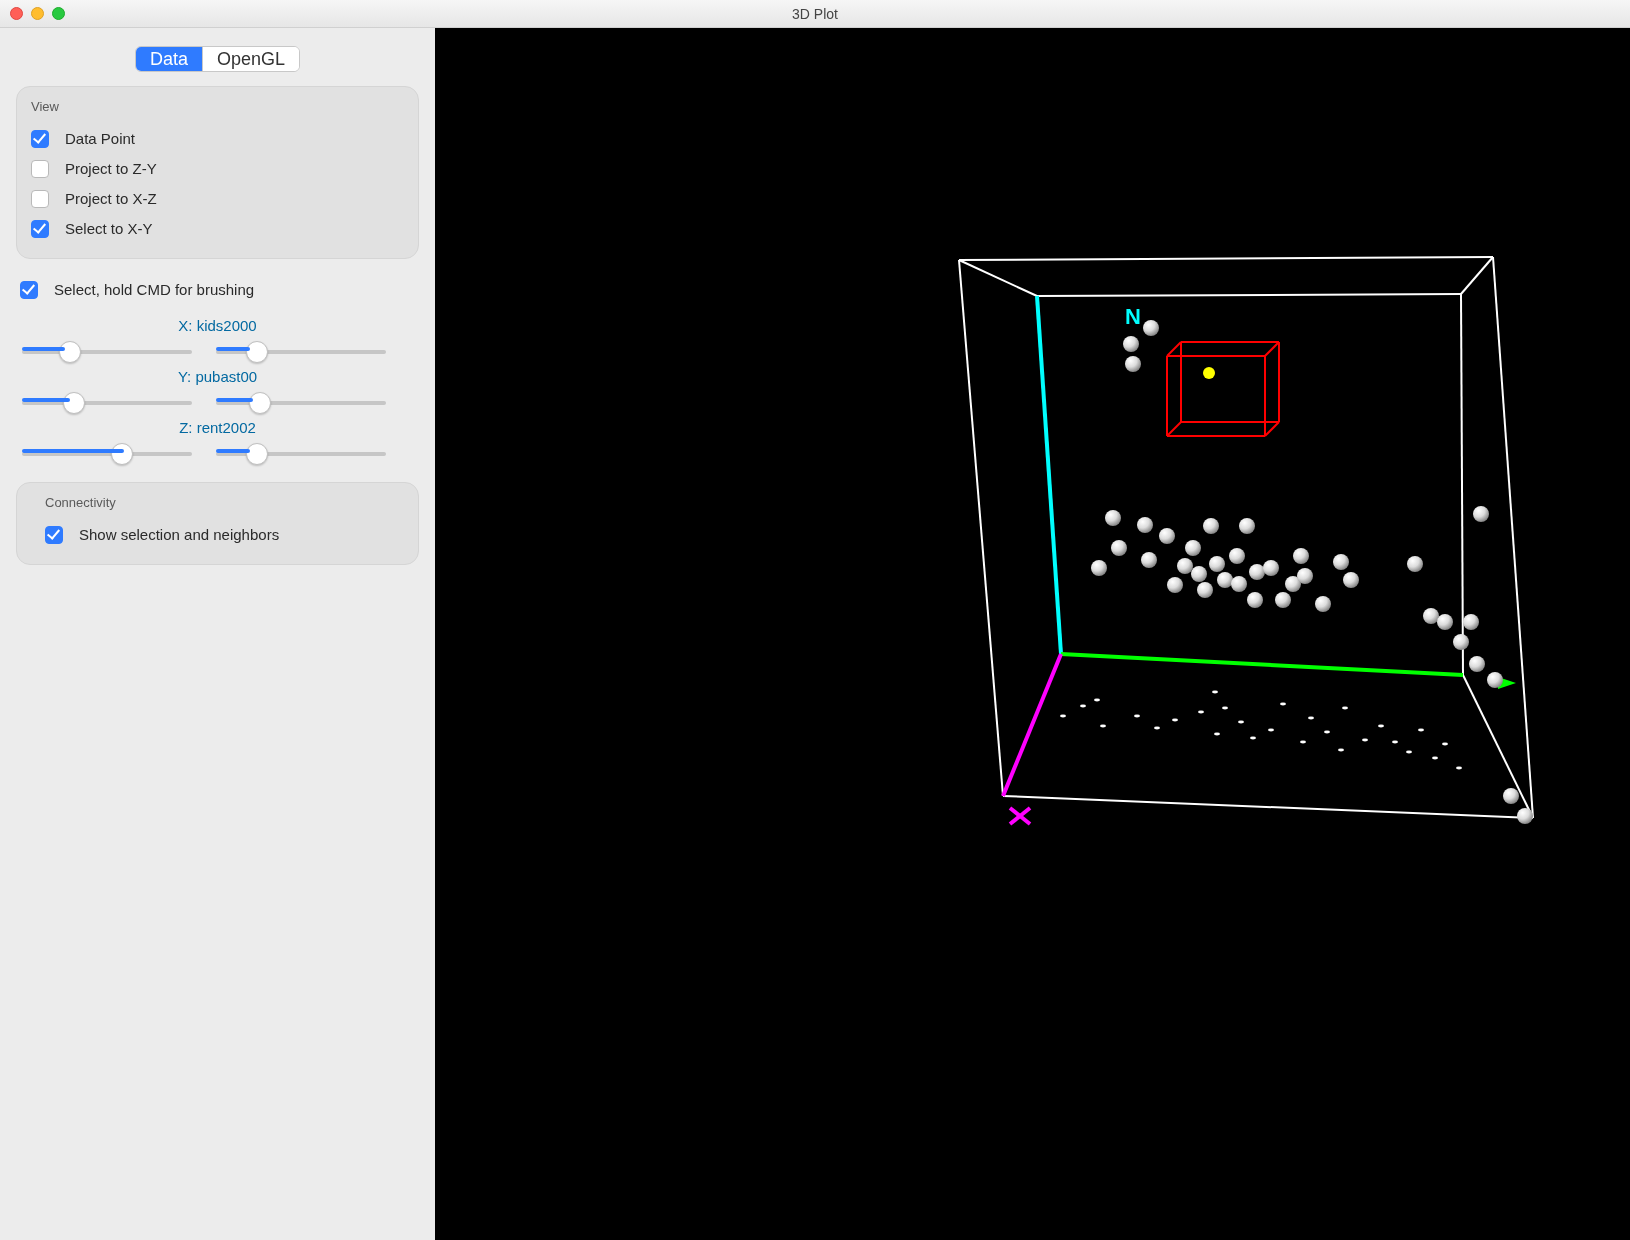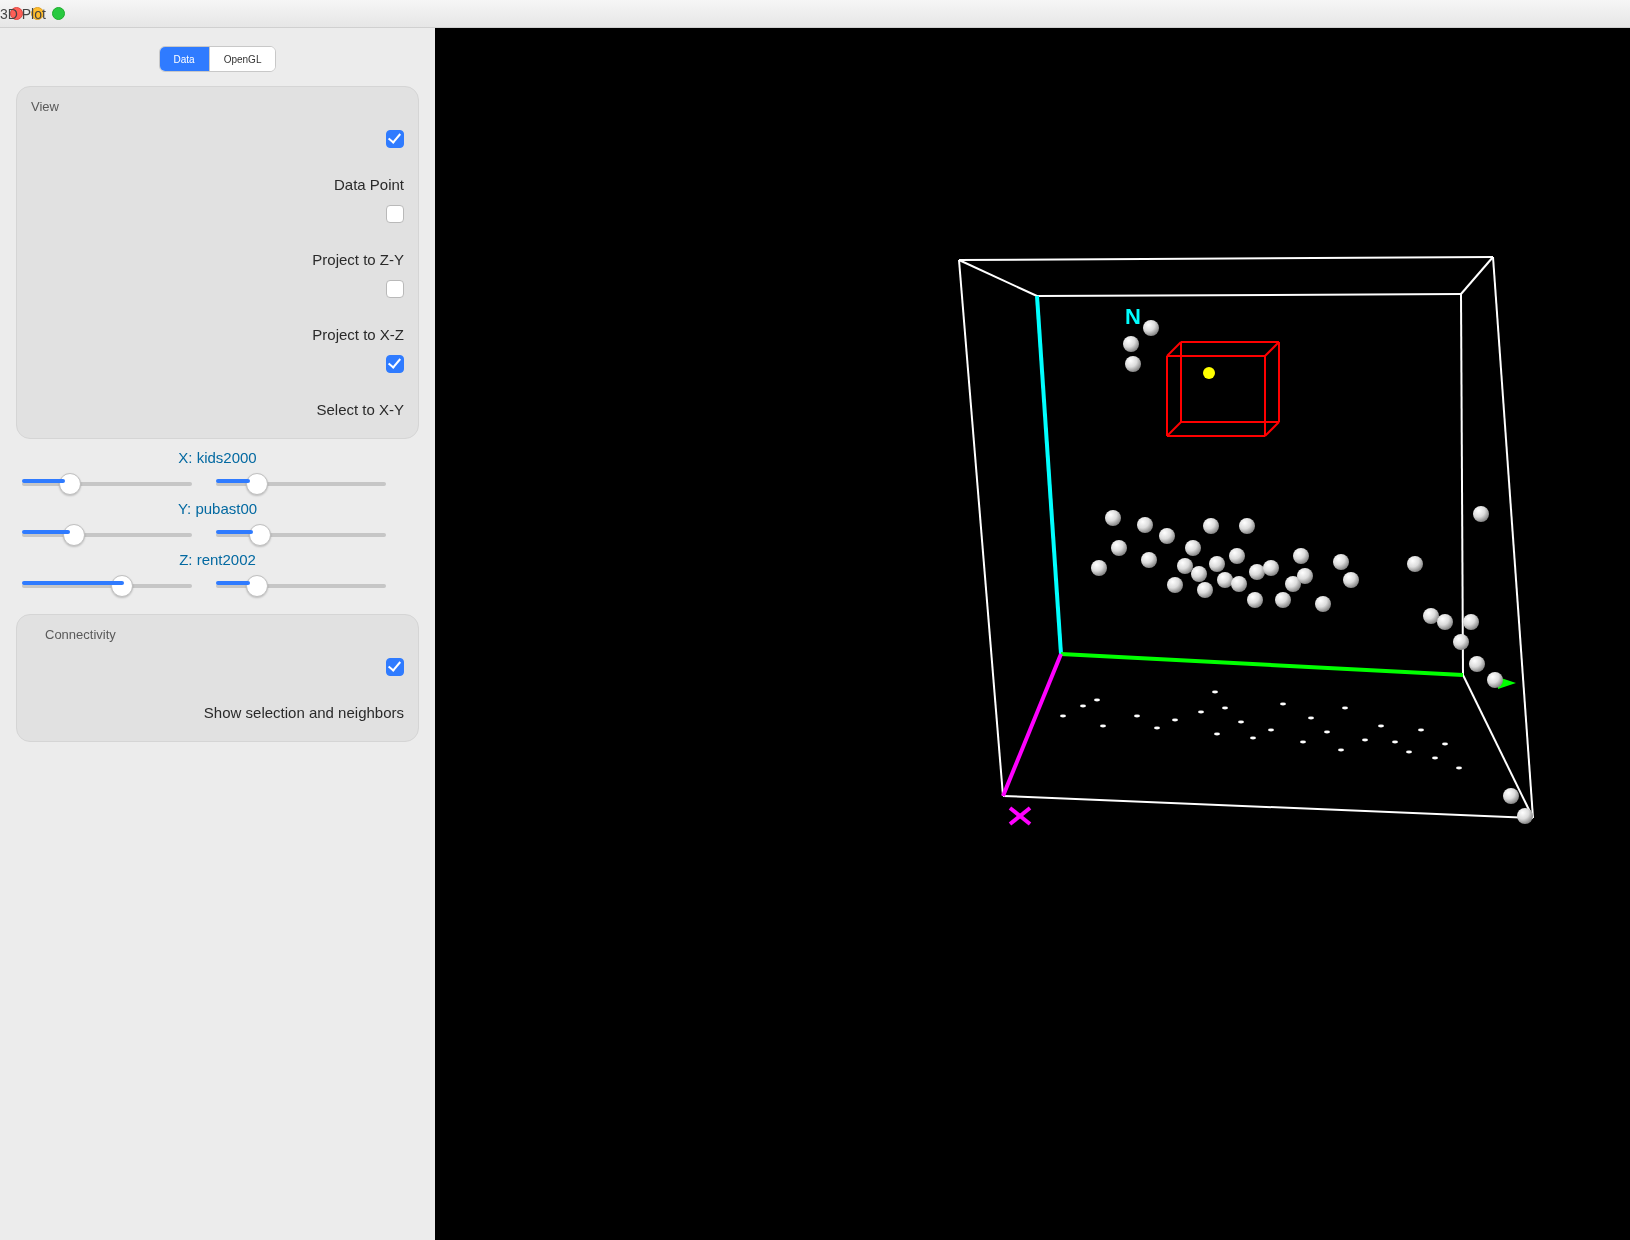--- a/index.html
+++ b/index.html
@@ -4,35 +4,35 @@
 <style>
   * { box-sizing: border-box; margin: 0; padding: 0; font-family: -apple-system, "Helvetica Neue", Arial, sans-serif; }
   html, body { width: 1630px; height: 1240px; background: #fff; overflow: hidden; }
   
   .titlebar { height: 28px; background: linear-gradient(#f6f6f6,#e6e6e6); border-bottom:1px solid #d0d0d0; display:flex; align-items:center; position:relative; }
   .traffic { display:flex; gap:8px; margin-left:10px; }
   .tl { width:13px; height:13px; border-radius:50%; }
   .tl.red { background:#ff5f57; border:1px solid #e14640; }
   .tl.yellow { background:#ffbd2e; border:1px solid #dfa123; }
   .tl.green { background:#28c940; border:1px solid #1dad2b; }
-  .title { position:absolute; left:0; right:0; font-size:14px; color:#444; }
+  .title { position:absolute; left:0; right:0; text-align:center; font-size:14px; color:#444; }
   
   .content { display:flex; height: calc(100% - 28px); }
   .sidebar { width:435px; background:#ececec; padding:18px 16px 18px 16px; }
   .viewport { flex:1; background:#000; position:relative; }
   
   .segwrap { display:flex; justify-content:center; margin-bottom:14px; }
   .seg { display:flex; border:1px solid #c8c8c8; border-radius:6px; overflow:hidden; height:26px; background:#fff; }
-  .seg button { border:none; background:#fff; padding:0 14px; font-size:10px; cursor:pointer; color:#333; }
+  .seg button { border:none; background:#fff; padding:0 14px; font-size:18px; cursor:pointer; color:#333; }
   .seg button.active { background:#2f7bff; color:#fff; }
   .seg button + button { border-left:1px solid #c8c8c8; }
   
   .panel { background:#e1e1e1; border:1px solid #d5d5d5; border-radius:14px; padding:12px 14px 14px 14px; }
   .panel-title { font-size:13px; color:#5a5a5a; margin-bottom:10px; }
-  .check-row { display:flex; align-items:flex-end; gap:28px; font-size:15px; color:#2a2a2a; padding:6px 0;flex-direction:column; }
+  .check-row { display:flex; align-items:flex-start; gap:16px; font-size:15px; color:#2a2a2a; padding:6px 0; }
   .standalone-check { margin:16px 4px 12px 4px; }
   .axis-block { margin:8px 6px 0 6px; }
   .axis-label { font-size:15px; color:#0369a1; margin:10px 0 6px 0;text-align:center; }
   .dual-sliders { display:flex; gap:24px; align-items:center; }
   .slider { -webkit-appearance:none; appearance:none; height:4px; background:#c6c6c6; border-radius:2px; width:170px; }
   .slider::-webkit-slider-thumb { -webkit-appearance:none; width:22px; height:22px; border-radius:50%; background:#fff; border:1px solid #c0c0c0; box-shadow:0 1px 2px rgba(0,0,0,.2); cursor:pointer; }
   .slider::-moz-range-thumb { width:22px; height:22px; border-radius:50%; background:#fff; border:1px solid #c0c0c0; cursor:pointer; }
   .slider-fill { position:relative; }
   .slider-fill .track-fill { position:absolute; left:0; top:50%; transform:translateY(-50%); height:4px; background:#2f7bff; border-radius:2px; pointer-events:none; }
   .conn-panel { margin-top:22px;padding-left:28px; }
@@ -79,20 +79,24 @@
       <label class="check-row">
         <input type="checkbox" class="chk" style="">
         <span>Project to X-Z</span>
       </label>
       <label class="check-row">
         <input type="checkbox" class="chk" checked="" style="">
         <span>Select to X-Y</span>
       </label>
     </div>
 
+    <label class="check-row standalone-check">
+      <input type="checkbox" class="chk" checked="" style="">
+      <span>Select, hold CMD for brushing</span>
+    </label>
 
     <div class="axis-block">
       <div class="axis-label">X: kids2000</div>
       <div class="dual-sliders">
         <div class="slider-fill" style="width:170px"><div class="track-fill" style="width:25%"></div><input type="range" class="slider" value="25" style=""></div>
         <div class="slider-fill" style="width:170px"><div class="track-fill" style="width:20%"></div><input type="range" class="slider" value="20" style=""></div>
       </div>
     </div>
 
     <div class="axis-block">

